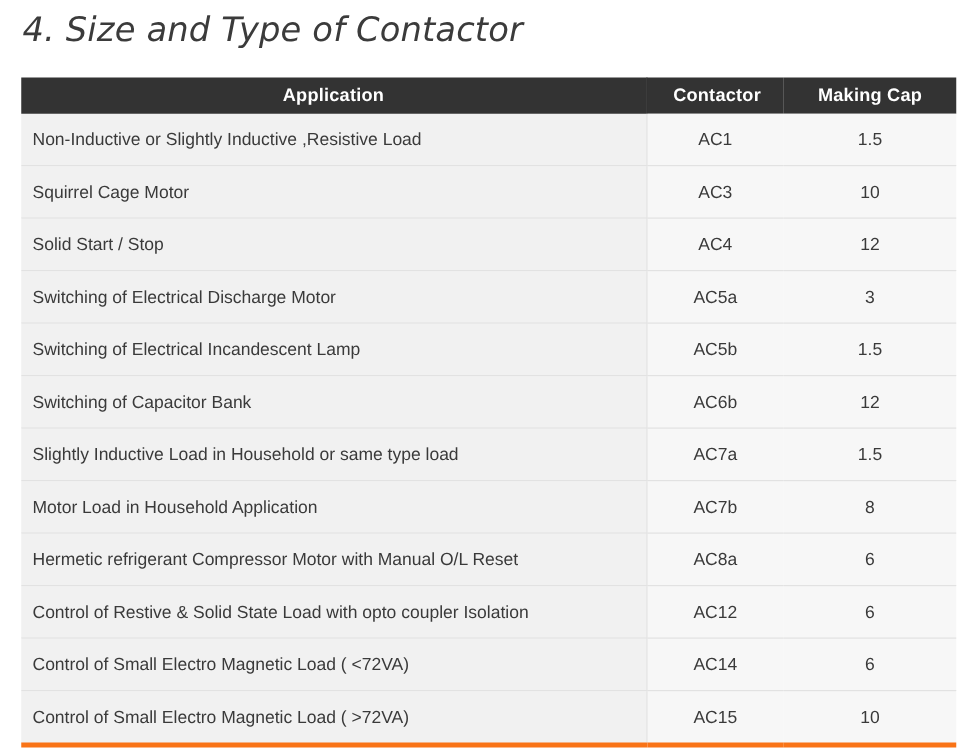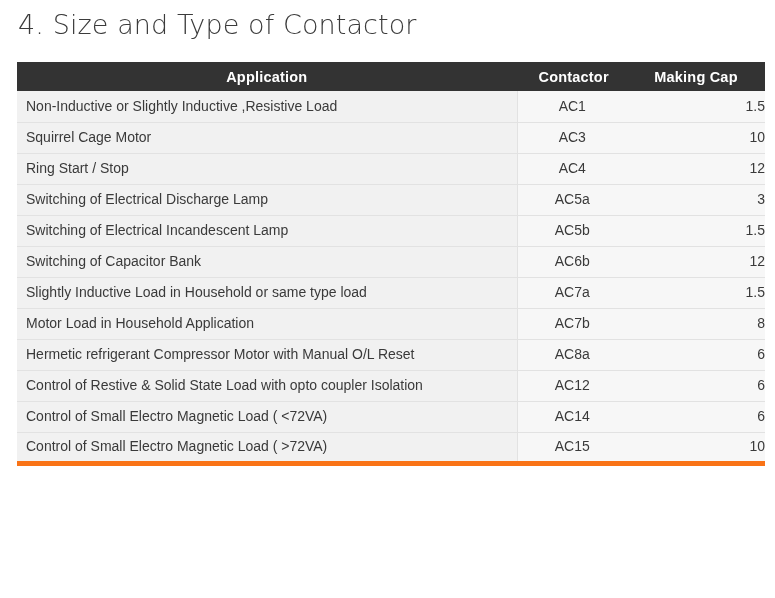--- a/index.html
+++ b/index.html
@@ -24,20 +24,21 @@
     position: absolute;
     left: 18px;
     top: 6px;
     font-family: "DejaVu Sans", sans-serif;
     font-size: 27px;
     font-weight: 300;
     color: #3b3b3b;
     letter-spacing: 0.1px;
     white-space: nowrap;
     line-height: 38px;
+    font-style: italic;
   }
   .table-wrap {
     position: absolute;
     left: 17px;
     top: 62px;
     width: 748px;
   }
   table.spec-table {
     border-collapse: collapse;
     width: 748px;
@@ -66,37 +67,37 @@
   }
 
   tbody td {
     height: 31px;
     font-size: 14px;
     color: #3a3a3a;
     border-bottom: 1px solid #e2e2e2;
     box-sizing: border-box;
     vertical-align: middle;
     background: #f7f7f7;
-    padding: 0;
+    padding: 12px;
     line-height: 17px;
   }
   tbody td.td-app {
     background: #f1f1f1;
     text-align: left;
     padding-left: 9px;
     border-right: 1px solid #e2e2e2;
     white-space: nowrap;
     overflow: hidden;
   }
   tbody td.td-cont {
     text-align: center;
     margin-left: 46px;
   }
   tbody td.td-cap {
-    text-align: right;
+    text-align: center;
   }
   tbody tr:last-child td {
     border-bottom: 5px solid #f97316;
   }
 </style>
 </head>
 <body>
 
 <div class="page">
 
@@ -121,26 +122,26 @@
             <td class="td-app">Non-Inductive or Slightly Inductive ,Resistive Load</td>
             <td class="td-cont">AC1</td>
             <td class="td-cap">1.5</td>
           </tr>
           <tr>
             <td class="td-app">Squirrel Cage Motor</td>
             <td class="td-cont">AC3</td>
             <td class="td-cap">10</td>
           </tr>
           <tr>
-            <td class="td-app">Ring Start / Stop</td>
+            <td class="td-app">Solid Start / Stop</td>
             <td class="td-cont">AC4</td>
             <td class="td-cap">12</td>
           </tr>
           <tr>
-            <td class="td-app">Switching of Electrical Discharge Lamp</td>
+            <td class="td-app">Switching of Electrical Discharge Motor</td>
             <td class="td-cont">AC5a</td>
             <td class="td-cap">3</td>
           </tr>
           <tr>
             <td class="td-app">Switching of Electrical Incandescent Lamp</td>
             <td class="td-cont">AC5b</td>
             <td class="td-cap">1.5</td>
           </tr>
           <tr>
             <td class="td-app">Switching of Capacitor Bank</td>

